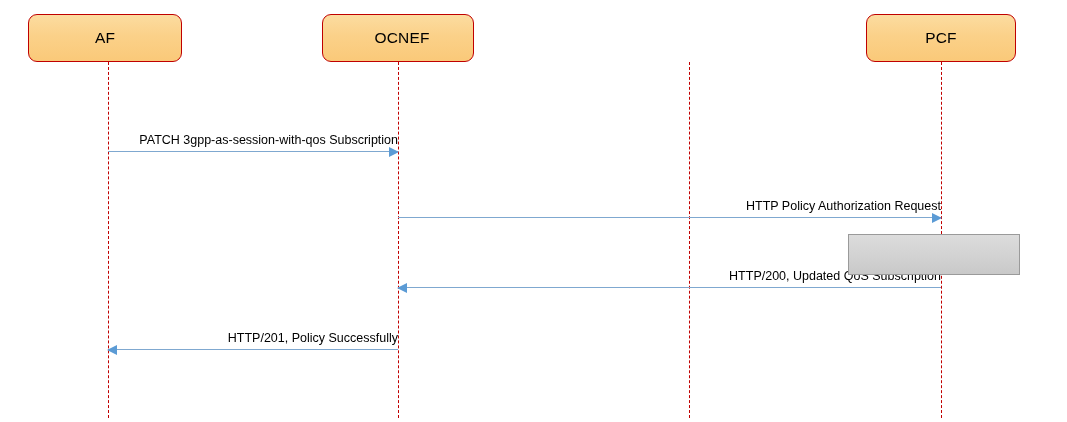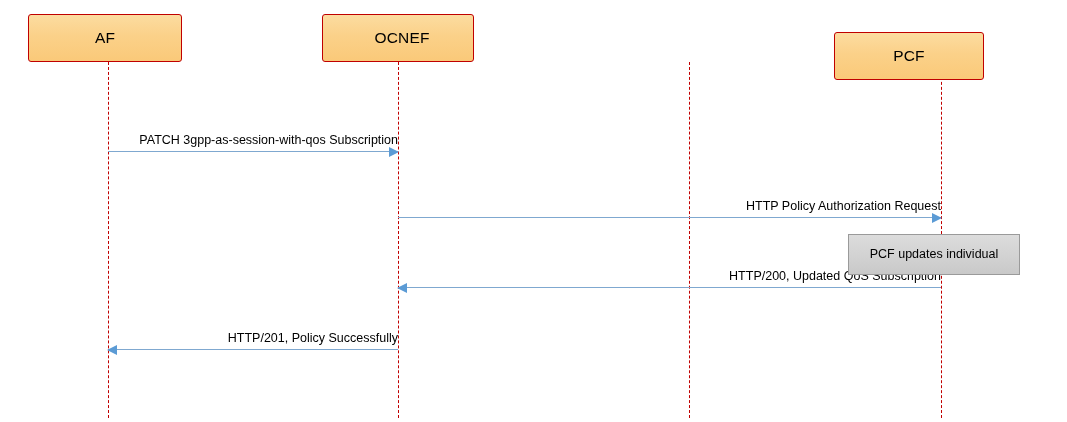--- a/index.html
+++ b/index.html
@@ -15,21 +15,21 @@
     font-family: "Liberation Sans", sans-serif;
     overflow: hidden;
   }
 
   
   .participant {
     position: absolute;
     box-sizing: border-box;
     height: 48px;
     border: 1.6px solid #C00000;
-    border-radius: 3px;
+    border-radius: 9px;
     background: linear-gradient(to bottom, #FCDCA0 0%, #FBD189 45%, #FAC979 100%);
     display: flex;
     align-items: center;
     justify-content: center;
   }
   .participant-label {
     font-size: 15.5px;
     color: #000000;
     letter-spacing: 0.2px;
     white-space: nowrap;
@@ -112,21 +112,21 @@
   <div class="lifeline" style="left: 398px;"></div>
   <div class="lifeline" style="left: 689px;"></div>
   <div class="lifeline" style="left: 941px;"></div>
 
   <div class="participant" style="left: 28px; width: 154px; top: 14px;">
     <span class="participant-label">AF</span>
   </div>
   <div class="participant" style="left: 322px; width: 152px; top: 14px; padding-left: 8px;">
     <span class="participant-label">OCNEF</span>
   </div>
-  <div class="participant" style="left: 834px; width: 150px; top: 14px; margin-top: 18px;">
+  <div class="participant" style="left: 866px; width: 150px; top: 14px;">
     <span class="participant-label">PCF</span>
   </div>
 
   <div class="message" style="left: 108px; width: 290px; top: 151px;">
     <div class="msg-line"></div>
     <div class="msg-head right"></div>
     <div class="msg-label">PATCH 3gpp-as-session-with-qos Subscription</div>
   </div>
 
   <div class="message" style="left: 398px; width: 543px; top: 217px;">
@@ -141,16 +141,15 @@
     <div class="msg-label">HTTP/200, Updated QoS Subscription</div>
   </div>
 
   <div class="message" style="left: 108px; width: 290px; top: 349px;">
     <div class="msg-line"></div>
     <div class="msg-head left"></div>
     <div class="msg-label">HTTP/201, Policy Successfully</div>
   </div>
 
   <div class="note" style="left: 848px; top: 234px; width: 172px; height: 41px;">
-    <div class="note-line">PCF updates individual</div>
   </div>
 
 </div>
 
 </body></html>

